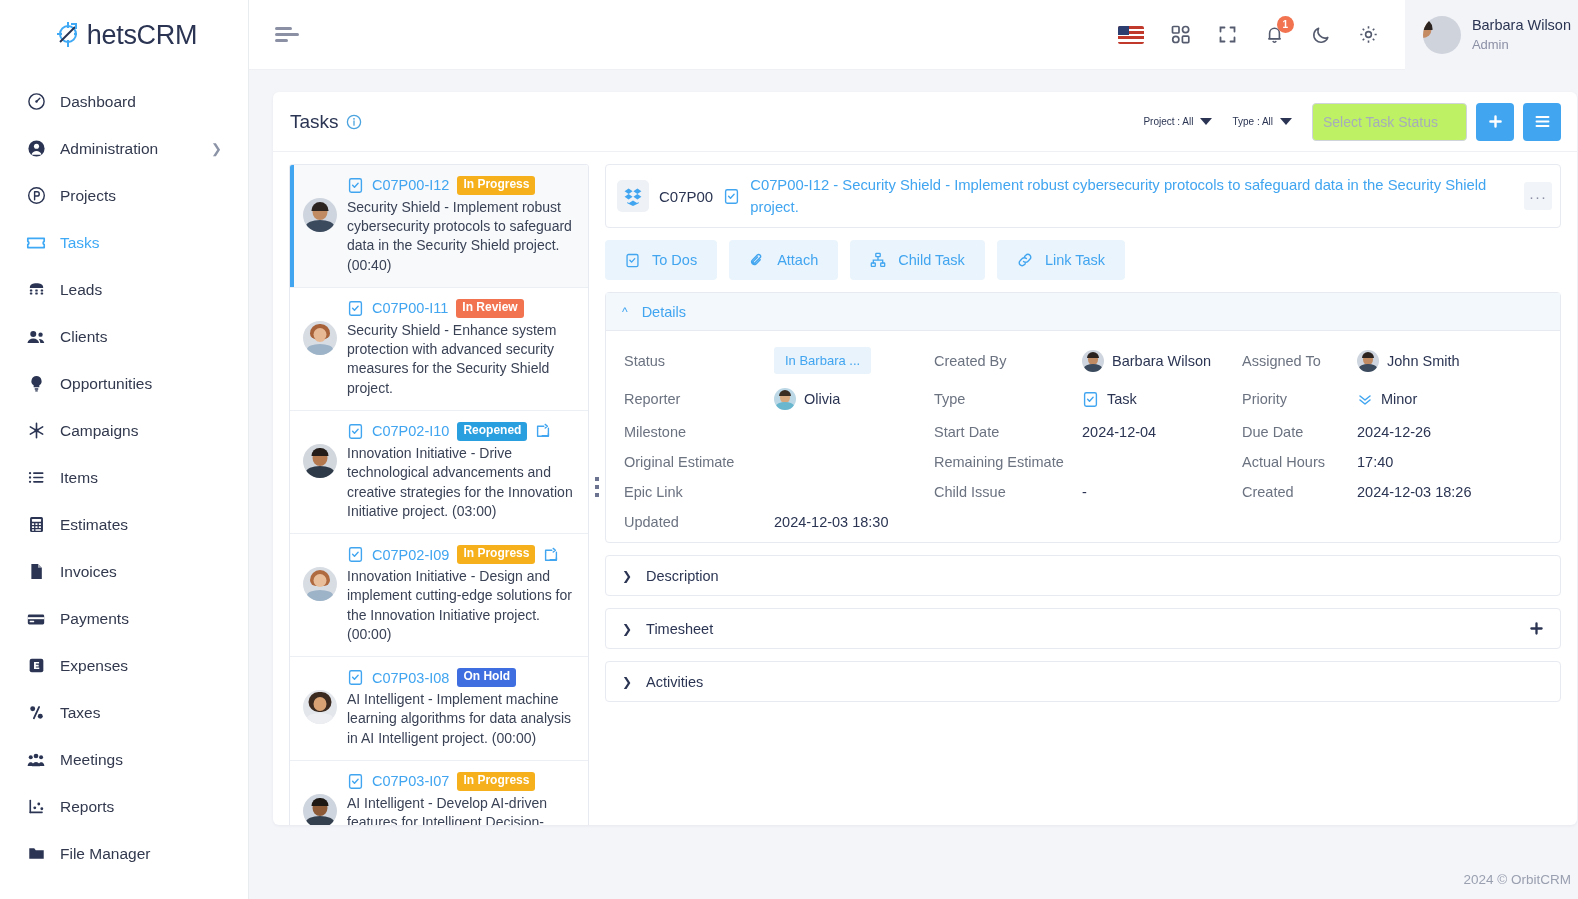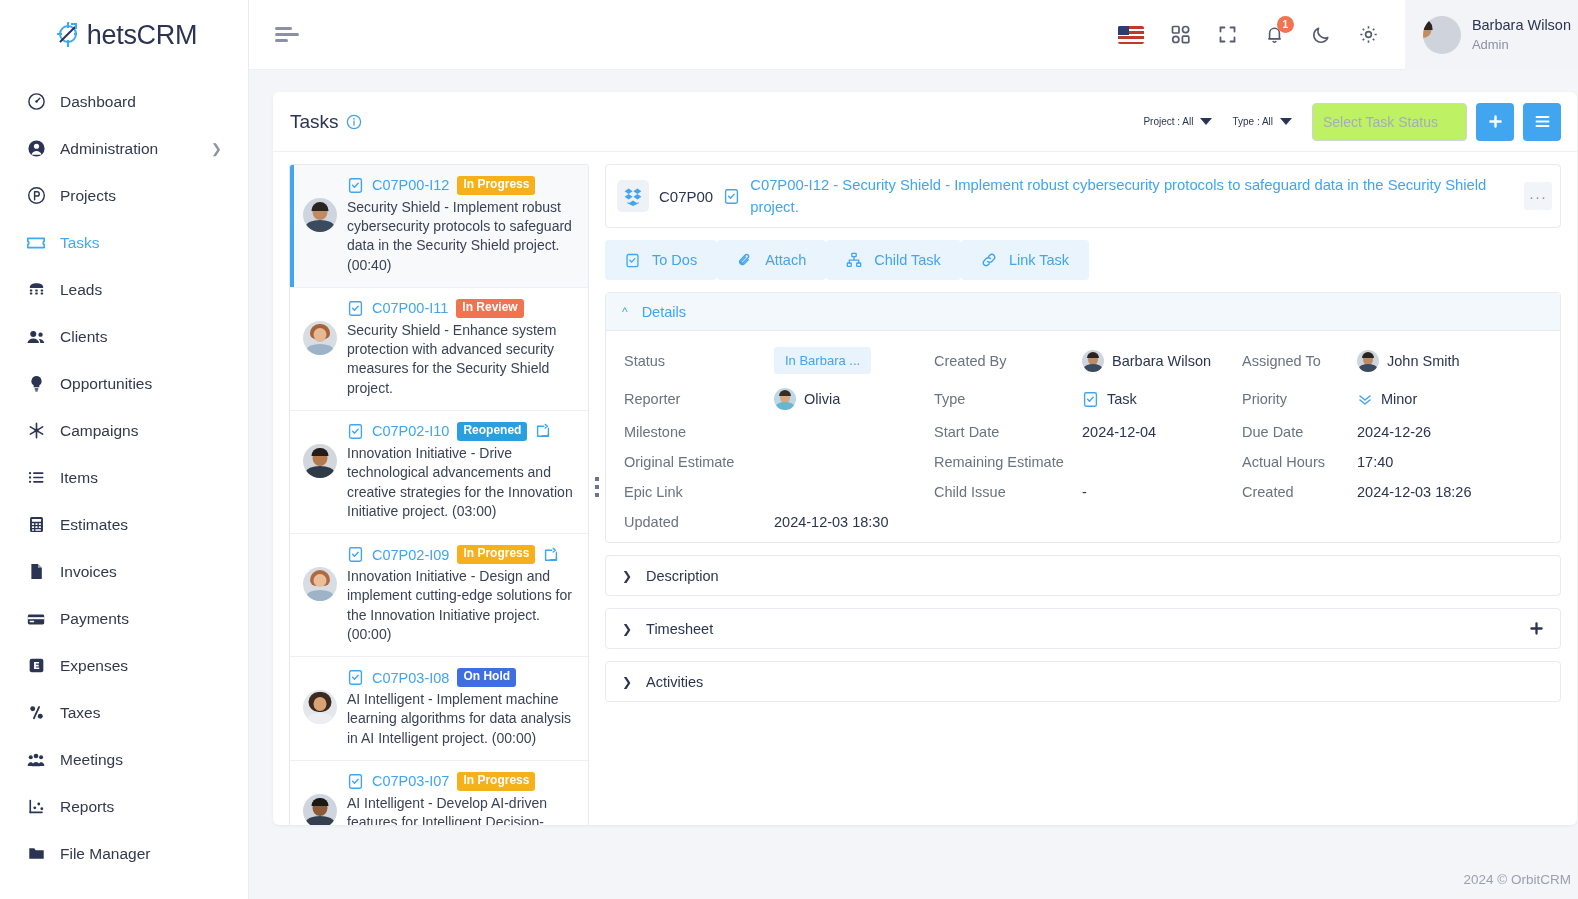--- a/index.html
+++ b/index.html
@@ -146,21 +146,21 @@
     display: flex; align-items: center; justify-content: center; flex: none;
   }
   .proj-code { font-size: 15px; color: #2b3553; white-space: nowrap; }
   .detail-title { flex: 1; color: #41a5f0; font-size: 14.8px; line-height: 1.5; }
   .dots-btn {
     width: 28px; height: 28px; border-radius: 3px; background: #f1f4f8; color: #8b90a5;
     display: flex; align-items: center; justify-content: center; cursor: pointer; flex: none;
     font-size: 15px; letter-spacing: 1px;
   }
 
-  .action-row { display: flex; }
+  .action-row { display: flex; gap: 12px; }
   .action-btn {
     background: #eaf4fc; color: #41a5f0; border-radius: 4px; border: none;
     height: 40px; padding: 0 20px; display: flex; align-items: center; gap: 12px;
     font-size: 14.5px; cursor: pointer; font-family: "Liberation Sans", sans-serif;
   }
 
   .accordion { border: 1px solid #e7eaf0; border-radius: 4px; background: #fff; }
   .acc-head {
     display: flex; align-items: center; gap: 14px; padding: 0 16px; height: 38px;
     background: #f3f8fc; color: #41a5f0; font-size: 14.5px; cursor: pointer;

